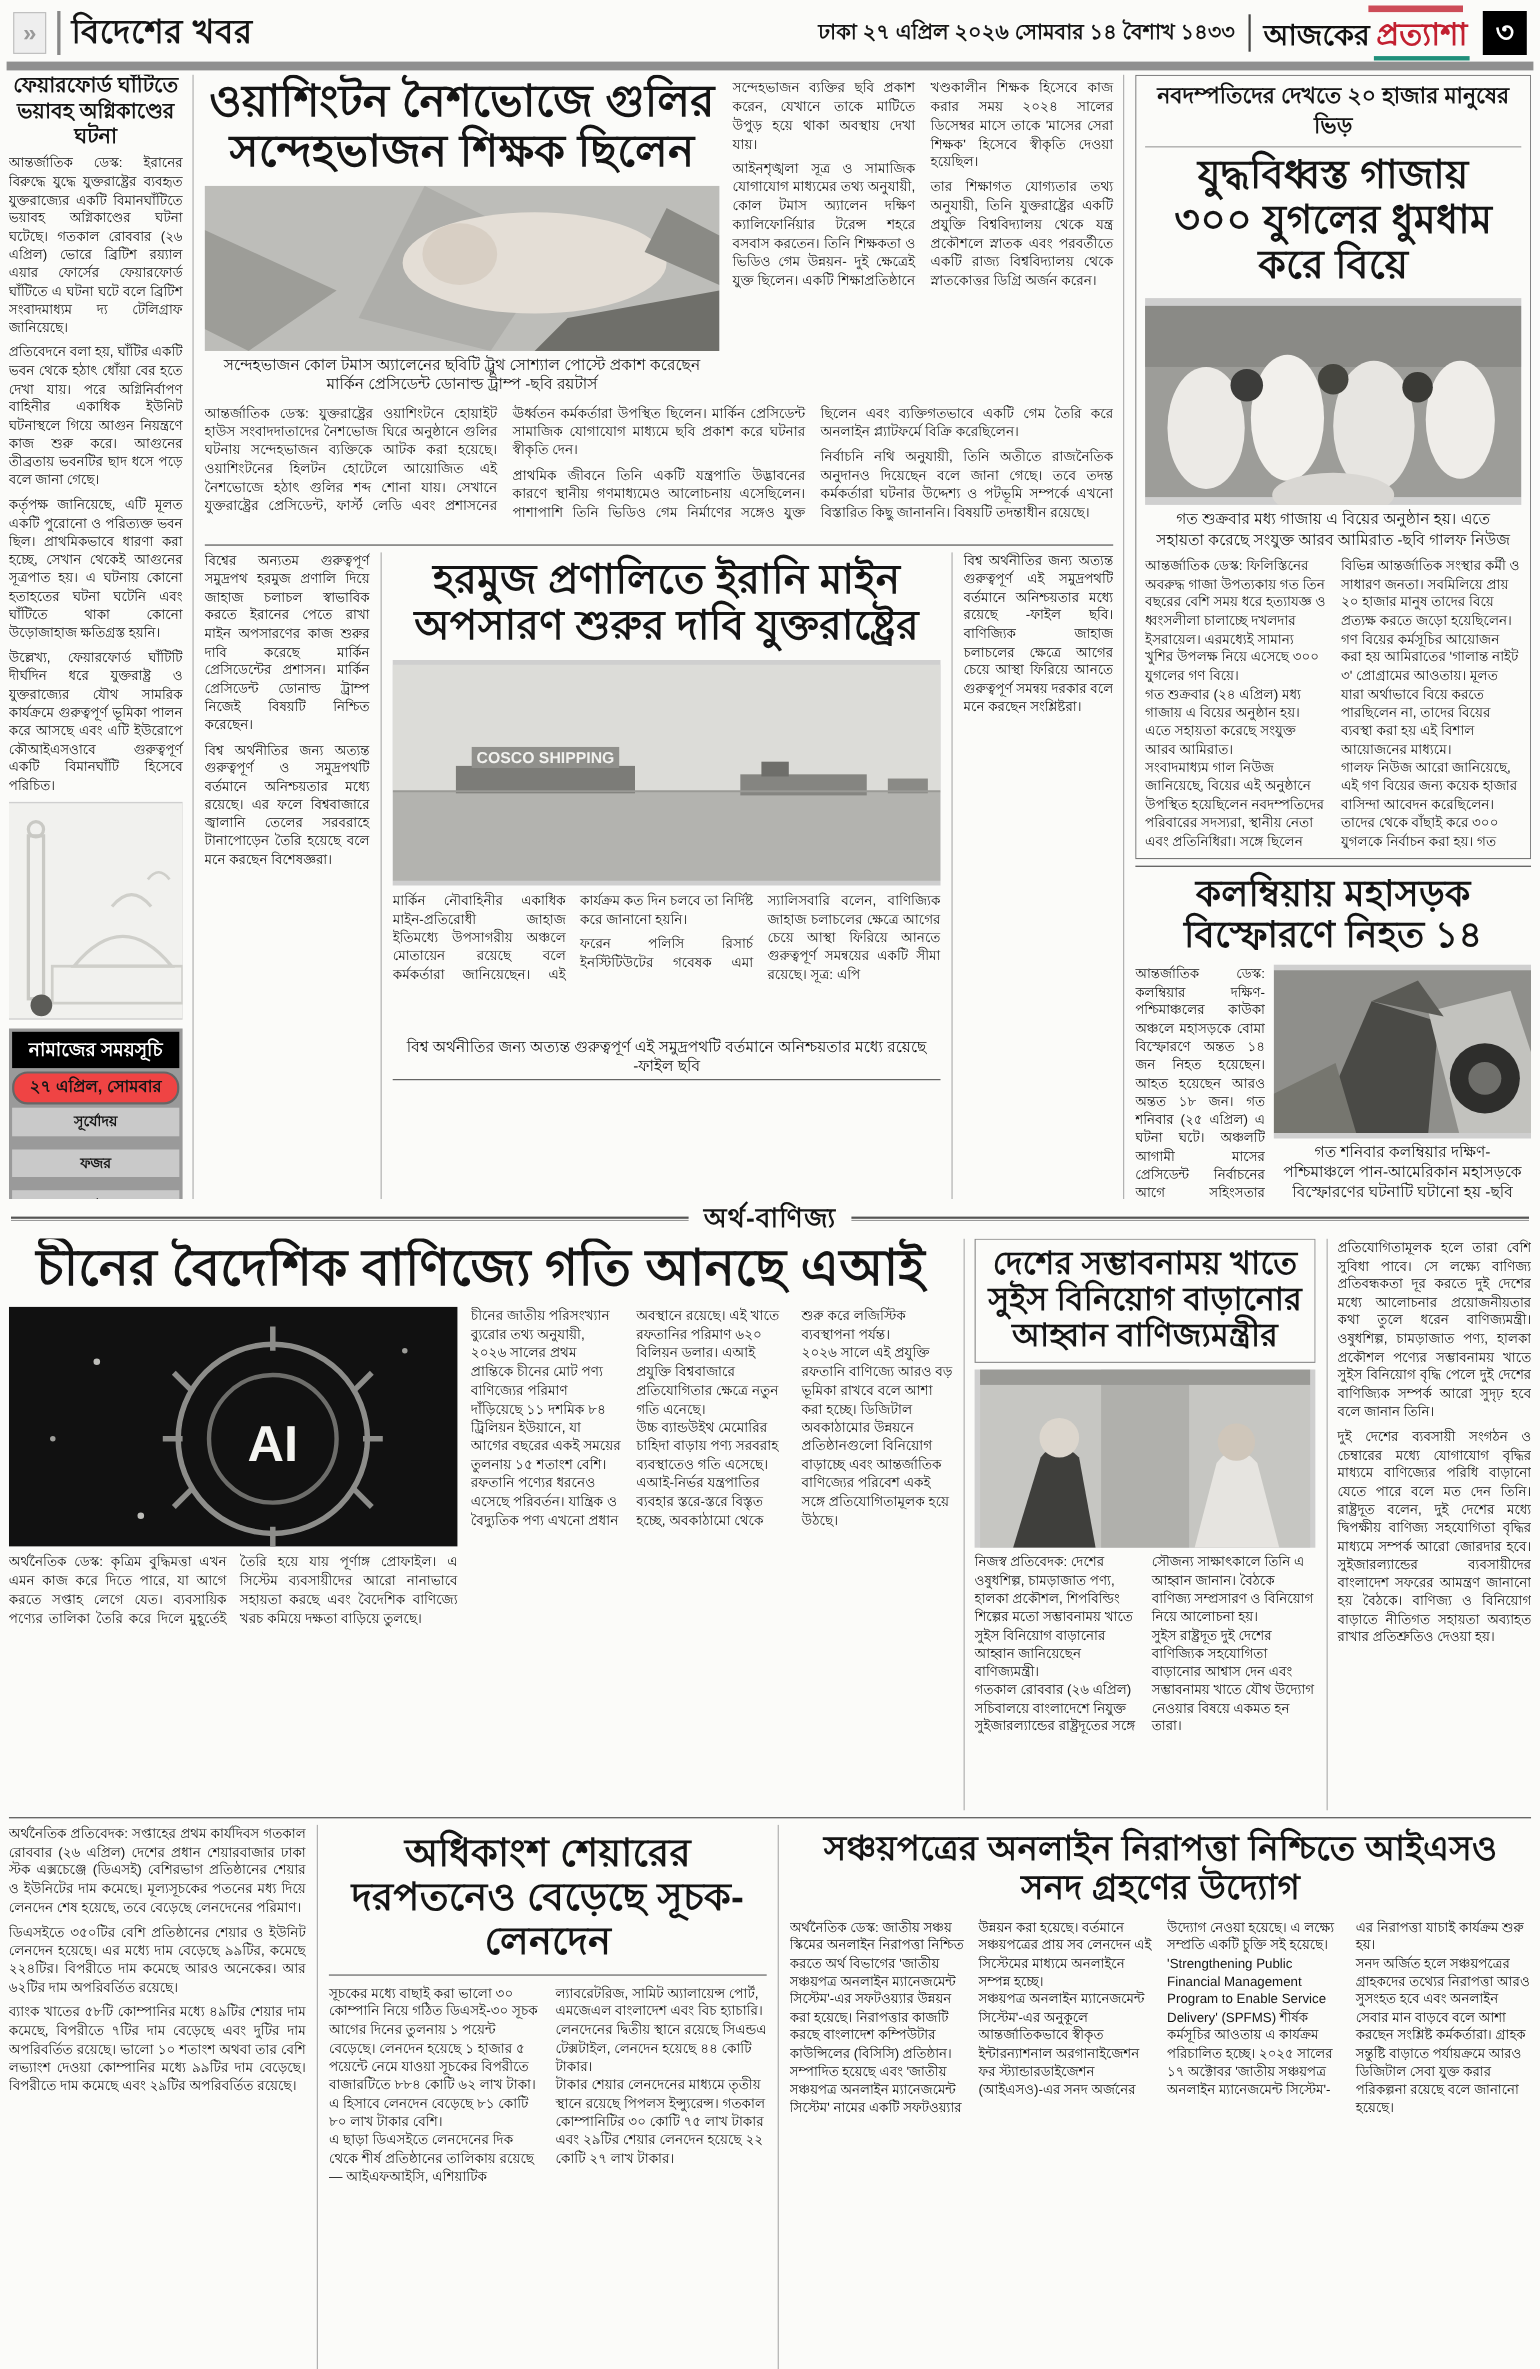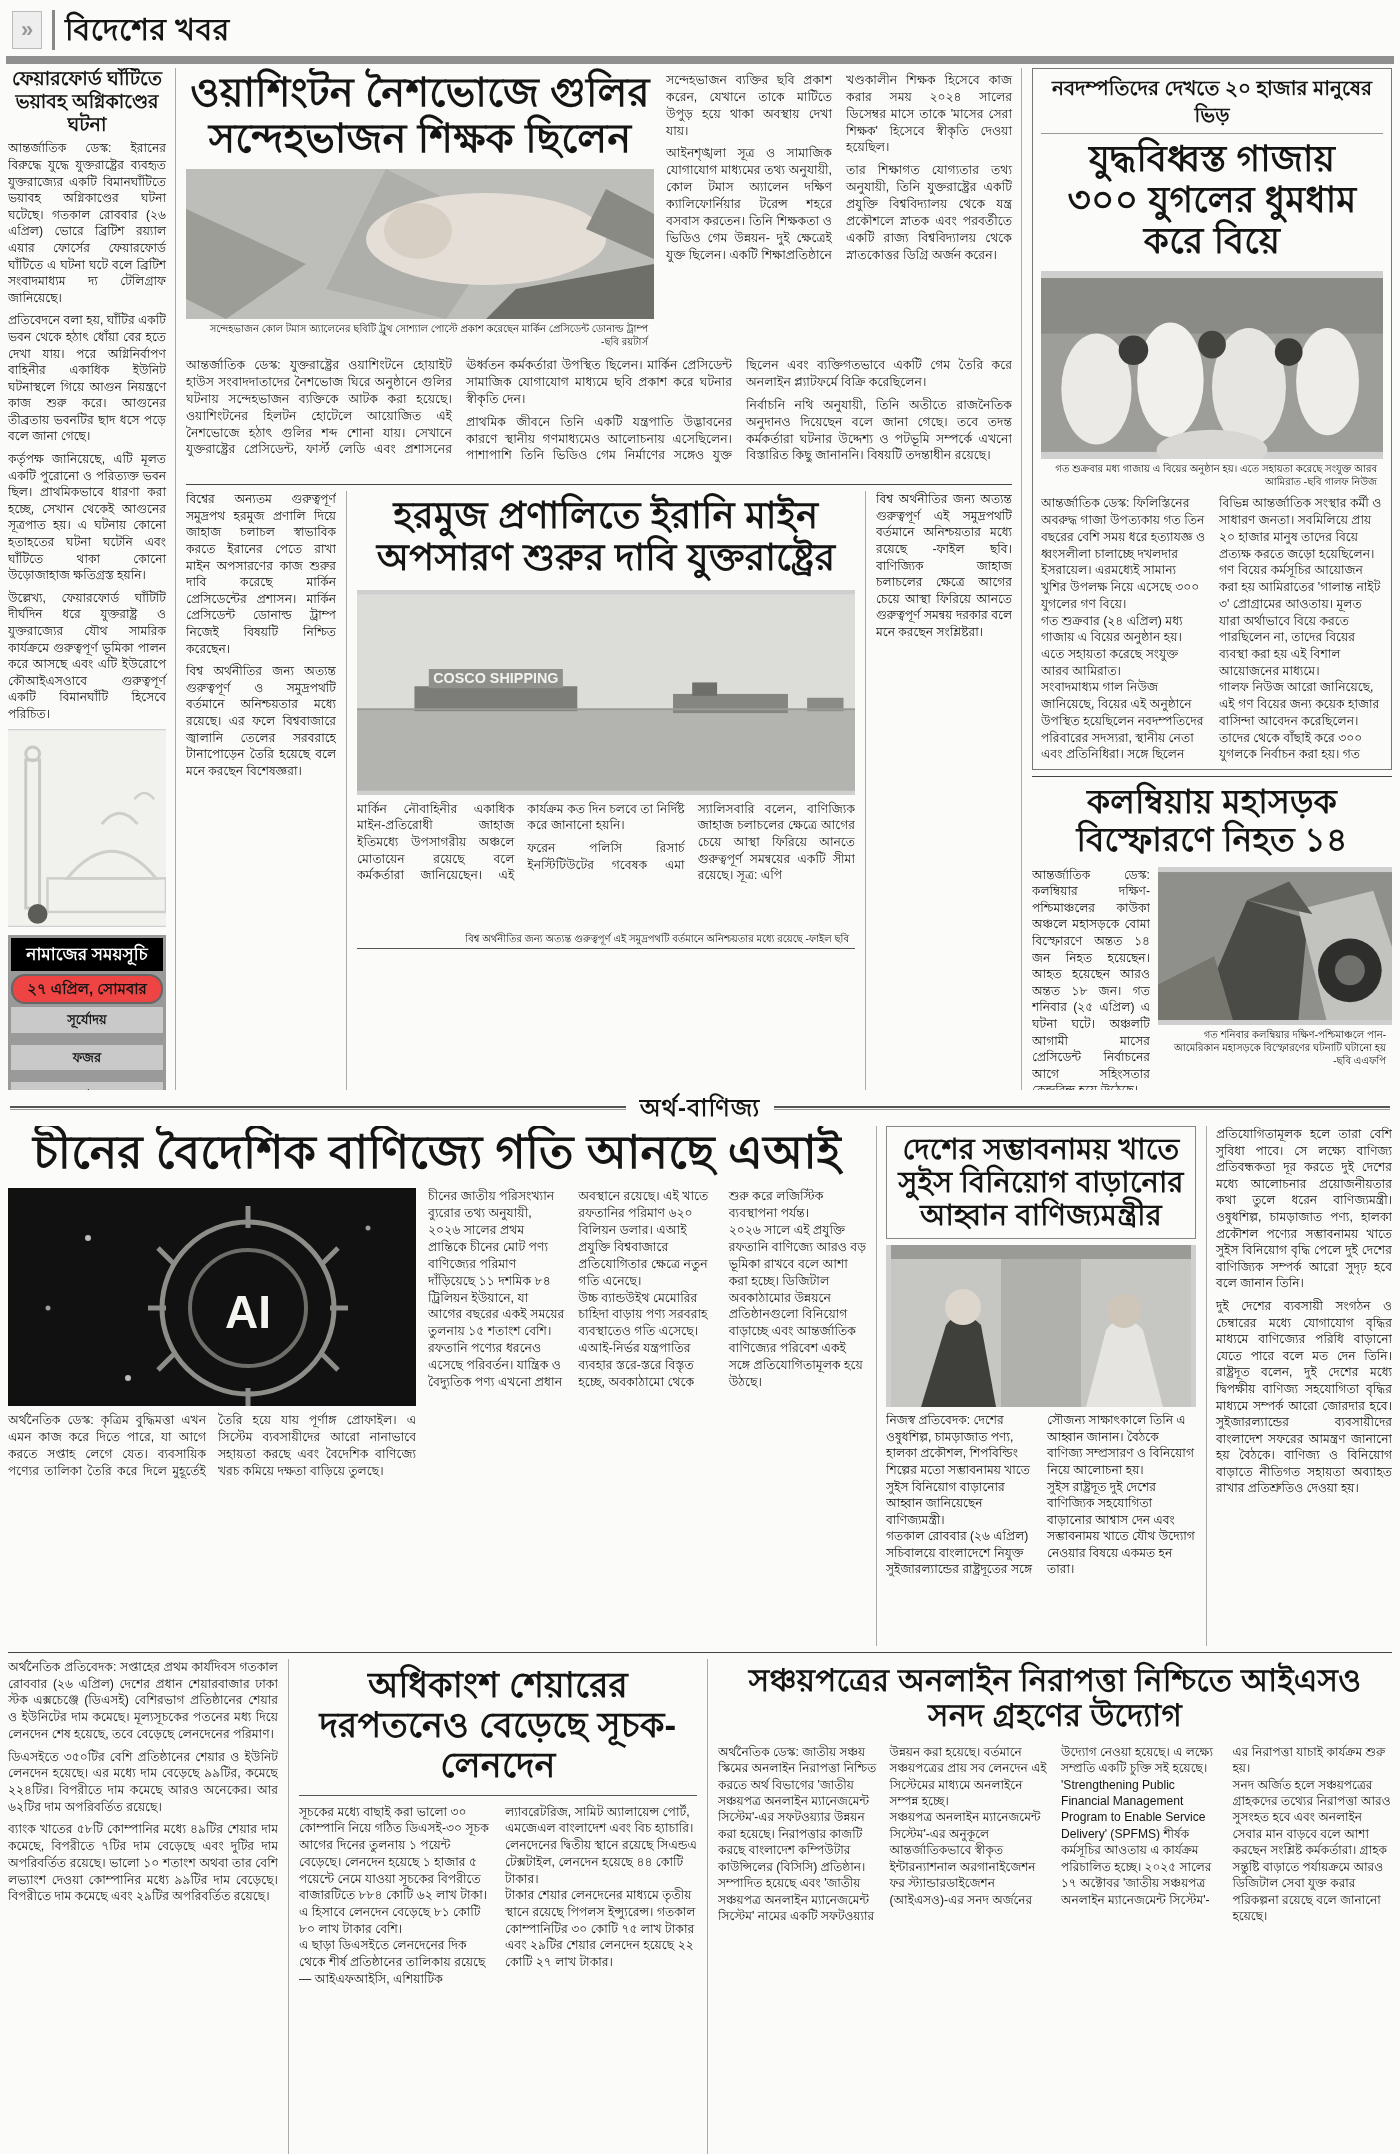--- a/index.html
+++ b/index.html
@@ -22,21 +22,21 @@
   .dateline{ font-size:19px; font-weight:bold; }
   .hdr-sep{ width:2px; height:34px; background:#444; }
   .masthead{ display:flex; align-items:baseline; gap:4px; position:relative; padding-top:8px; }
   .masthead .tiny-strip{ position:absolute; top:0; right:6px; width:86px; height:6px; background:#c22030; opacity:.8; }
   .mh-black{ font-size:26px; font-weight:bold; color:#111; }
   .mh-red{ font-size:28px; font-weight:bold; color:#c22030; border-bottom:4px solid #1f8f7a; padding:0 2px; }
   .pageno{ width:40px; height:40px; background:#000; color:#fff; font-size:26px; font-weight:bold;
     display:flex; align-items:center; justify-content:center; }
   .hdr-rule{ height:8px; background:#8f8f8f; margin:0 -2px; }
   .h-big{ font-weight:bold; text-align:center; line-height:1.14; letter-spacing:.2px; }
-  .caption{ font-size:10px; text-align:right; padding:3px 6px; line-height:1.3; }
+  .caption{ font-size:14px; text-align:center; padding:3px 6px; line-height:1.3; }
   .body-cols p, .onecol p{ margin-bottom:6px; text-align:justify; }
   .photo{ width:100%; display:block; background:#cfcfcf; }
   .rule-b{ border-bottom:1.5px solid #555; }
 
   
   .top{ height:1026px; overflow:hidden; display:grid; grid-template-columns:168px 836px 1fr; column-gap:10px; padding-top:4px; }
   .col-rule{ border-right:1px solid #aaa; padding-right:9px; }
   .leftcol{ overflow:hidden; }
   .leftcol h3{ font-size:19px; font-weight:bold; text-align:center; line-height:1.2; margin-bottom:4px; }
   .leftcol .onecol{ font-size:12.2px; }
@@ -107,20 +107,30 @@
 </style>
 </head>
 <body>
 
 <div class="page">
 
   <div class="hdr">
     <div class="nav-arrow">»</div>
     <div class="hdr-bar"></div>
     <div class="section-label">বিদেশের খবর</div>
+    <div class="hdr-right">
+      <div class="dateline">ঢাকা ২৭ এপ্রিল ২০২৬ সোমবার ১৪ বৈশাখ ১৪৩৩</div>
+      <div class="hdr-sep"></div>
+      <div class="masthead">
+        <div class="tiny-strip"></div>
+        <span class="mh-black">আজকের</span>
+        <span class="mh-red">প্রত্যাশা</span>
+      </div>
+      <div class="pageno">৩</div>
+    </div>
   </div>
   <div class="hdr-rule"></div>
 
   <div class="top">
 
     <div class="leftcol col-rule">
       <h3>ফেয়ারফোর্ড ঘাঁটিতে ভয়াবহ অগ্নিকাণ্ডের ঘটনা</h3>
       <div class="onecol">
           <p>আন্তর্জাতিক ডেস্ক: ইরানের বিরুদ্ধে যুদ্ধে যুক্তরাষ্ট্রের ব্যবহৃত যুক্তরাজ্যের একটি বিমানঘাঁটিতে ভয়াবহ অগ্নিকাণ্ডের ঘটনা ঘটেছে। গতকাল রোববার (২৬ এপ্রিল) ভোরে ব্রিটিশ রয়্যাল এয়ার ফোর্সের ফেয়ারফোর্ড ঘাঁটিতে এ ঘটনা ঘটে বলে ব্রিটিশ সংবাদমাধ্যম দ্য টেলিগ্রাফ জানিয়েছে।</p>
           <p>প্রতিবেদনে বলা হয়, ঘাঁটির একটি ভবন থেকে হঠাৎ ধোঁয়া বের হতে দেখা যায়। পরে অগ্নিনির্বাপণ বাহিনীর একাধিক ইউনিট ঘটনাস্থলে গিয়ে আগুন নিয়ন্ত্রণে কাজ শুরু করে। আগুনের তীব্রতায় ভবনটির ছাদ ধসে পড়ে বলে জানা গেছে।</p>

